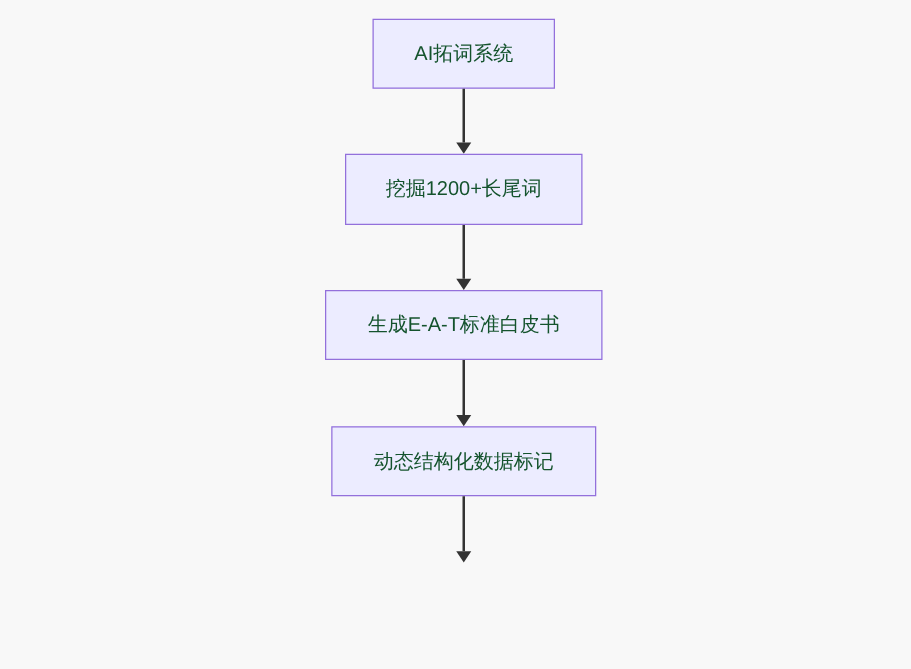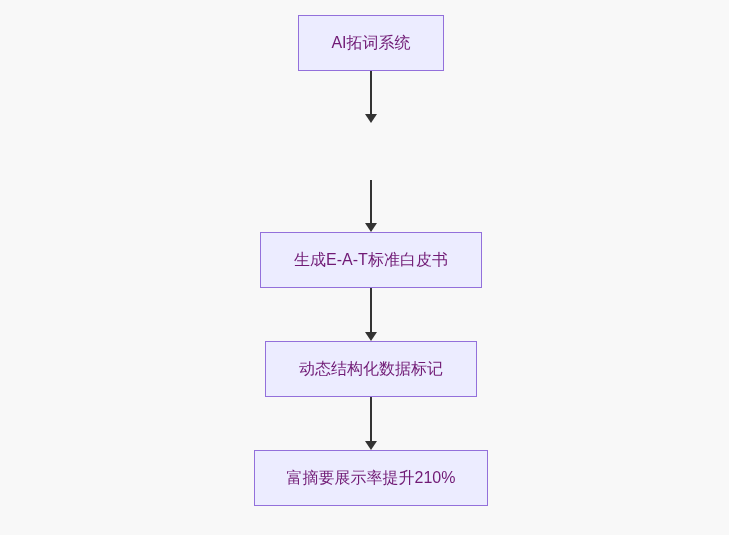--- a/index.html
+++ b/index.html
@@ -16,21 +16,21 @@
   .canvas {
     position: relative;
     width: 729px;
     height: 535px;
   }
   .flow-node {
     position: absolute;
     box-sizing: border-box;
     background: #ECECFF;
     border: 1px solid #9370DB;
-    color: #701a75;
+    color: #14532d;
     font-size: 16px;
     display: flex;
     align-items: center;
     justify-content: center;
     text-align: center;
     transform: translateX(-50%);
     white-space: nowrap;
   }
   .node-1 { left: 371px; top: 15px;  width: 146px; height: 56px; }
   .node-2 { left: 371px; top: 123px; width: 190px; height: 57px; }
@@ -70,20 +70,23 @@
 
   <div class="flow-node node-1">
     <span>AI拓词系统</span>
   </div>
 
   <div class="flow-arrow arrow-1">
     <span class="arrow-line"></span>
     <span class="arrow-head"></span>
   </div>
 
+  <div class="flow-node node-2">
+    <span>挖掘1200+长尾词</span>
+  </div>
 
   <div class="flow-arrow arrow-2">
     <span class="arrow-line"></span>
     <span class="arrow-head"></span>
   </div>
 
   <div class="flow-node node-3">
     <span>生成E-A-T标准白皮书</span>
   </div>
 
@@ -94,17 +97,14 @@
 
   <div class="flow-node node-4">
     <span>动态结构化数据标记</span>
   </div>
 
   <div class="flow-arrow arrow-4">
     <span class="arrow-line"></span>
     <span class="arrow-head"></span>
   </div>
 
-  <div class="flow-node node-5">
-    <span>富摘要展示率提升210%</span>
-  </div>
 
 </div>
 
 </body></html>

